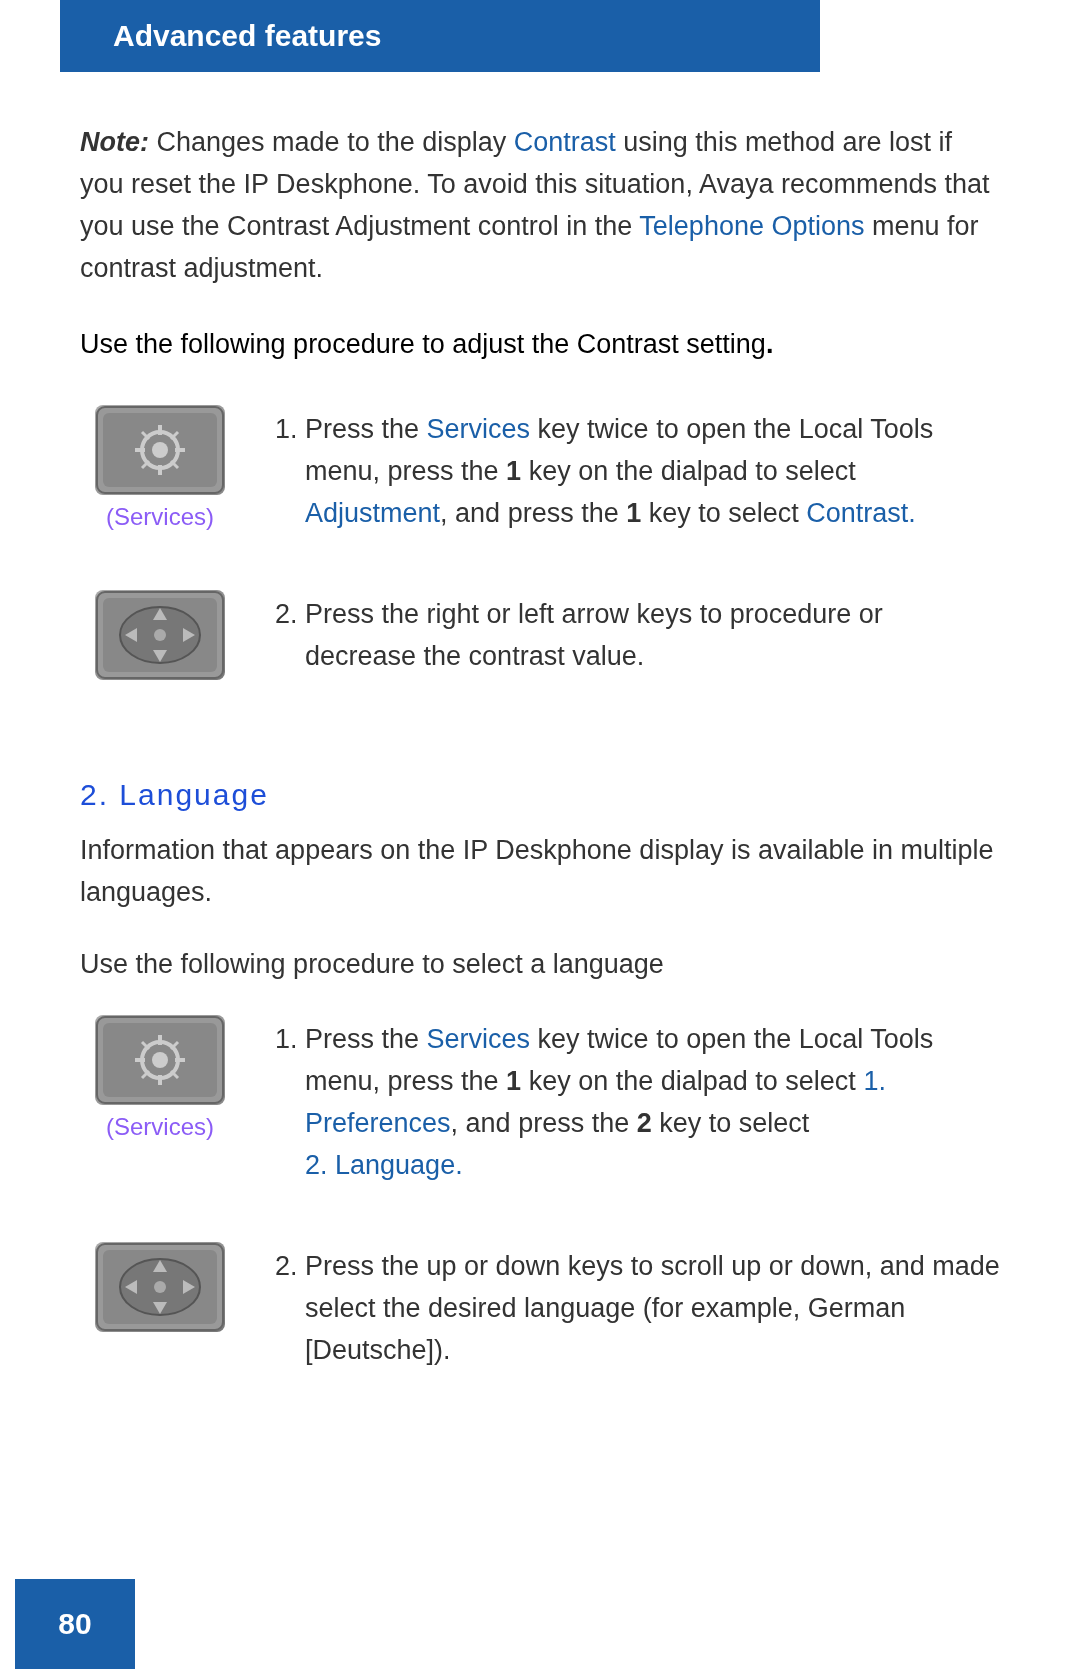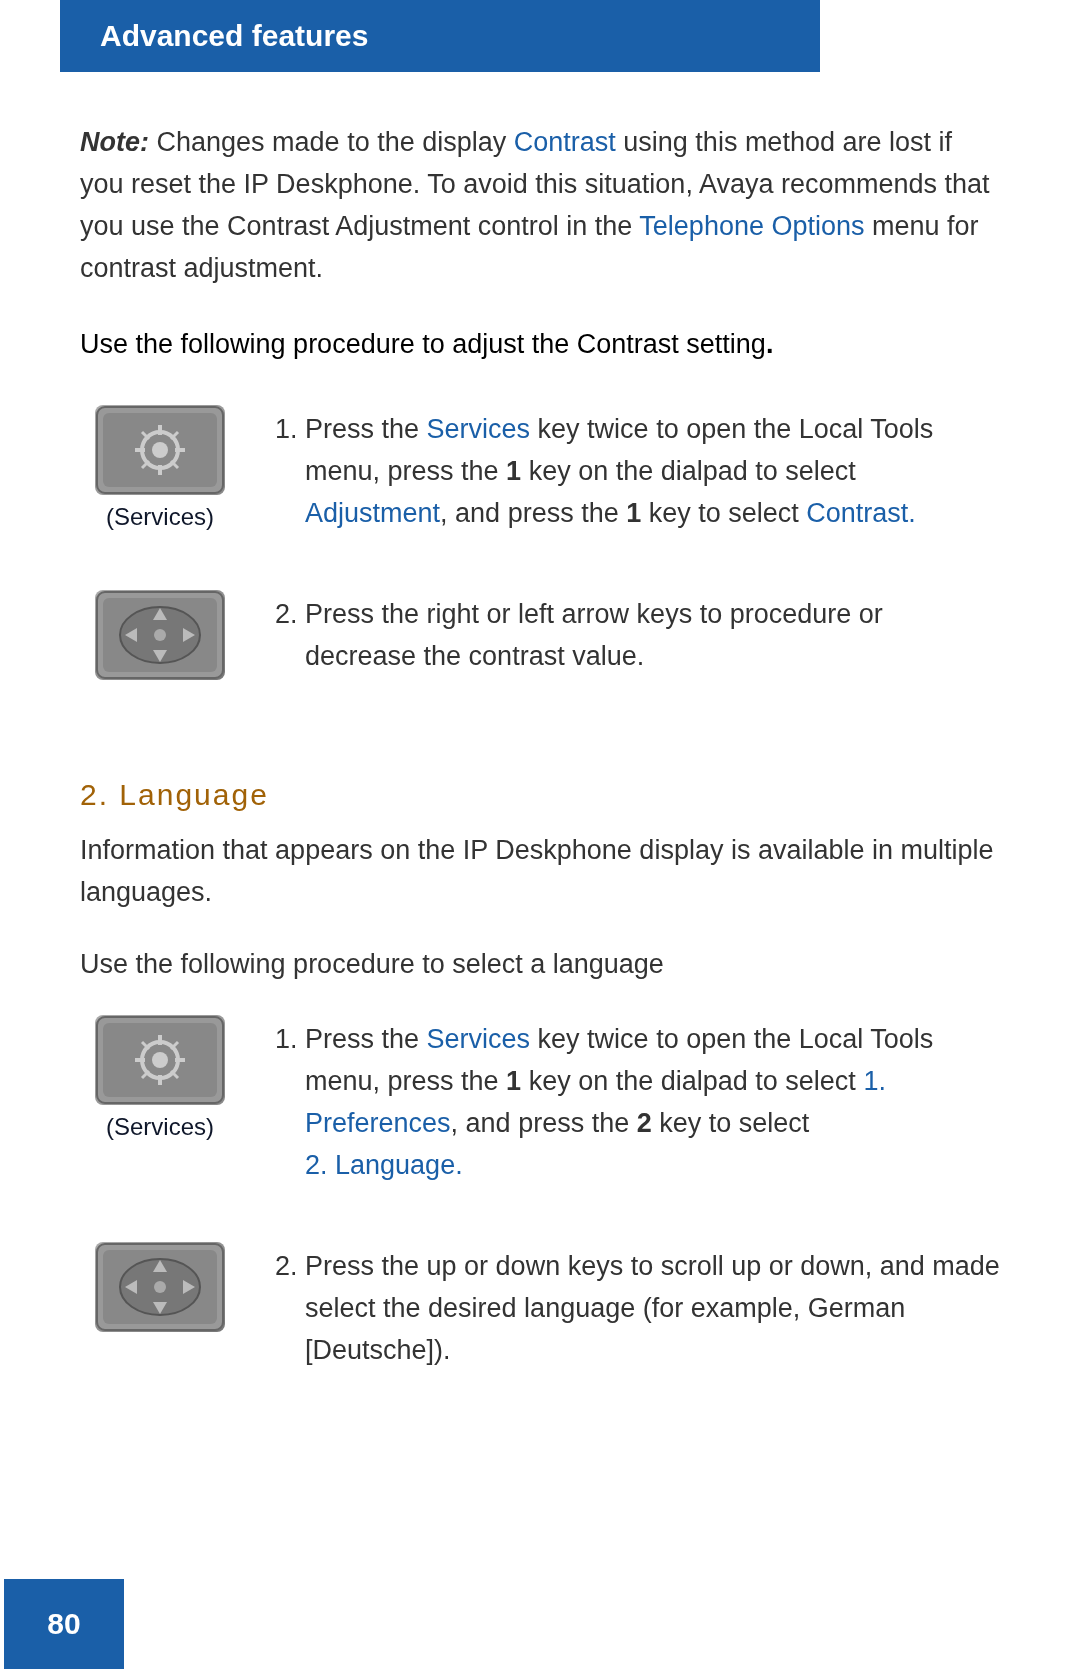--- a/index.html
+++ b/index.html
@@ -13,21 +13,21 @@
       color: #222222;
       position: relative;
     }
 
     .header-bar {
       background: #1a5fa8;
       width: 760px;
       height: 72px;
       display: flex;
       align-items: center;
-      padding: 0 40px;
+      padding: 0 53px;
       margin-left: 60px;
       margin-top: 0;
     }
 
     .header-title {
       color: #ffffff;
       font-weight: bold;
       font-size: 30px;
     }
 
@@ -92,21 +92,21 @@
       margin-bottom: 8px;
     }
 
     .phone-icon svg {
       width: 100%;
       height: 100%;
     }
 
     .icon-label {
       font-size: 24px;
-      color: #0f172a;
+      color: #8b5cf6;
       text-align: center;
     }
 
     .step-text-col {
       flex: 1;
       padding-top: 4px;
     }
 
     .step-text-col ol {
       padding-left: 35px;
@@ -114,38 +114,38 @@
 
     .step-text-col li {
       font-size: 27px;
       color: #333333;
       line-height: 1.55;
       margin-bottom: 5px;
     }
 
     .section-heading {
       font-size: 30px;
-      color: #a16207;
+      color: #1d4ed8;
       font-weight: normal;
       letter-spacing: 2px;
       margin-bottom: 18px;
       margin-top: 10px;
     }
 
     .section-desc {
       font-size: 27px;
       color: #333333;
       line-height: 1.55;
       margin-bottom: 30px;
     }
 
     .footer-bar {
       position: absolute;
       bottom: 0;
-      left: 4px;
+      left: 15px;
       width: 120px;
       height: 90px;
       background: #1a5fa8;
       display: flex;
       align-items: center;
       justify-content: center;
     }
 
     .footer-page-num {
       color: #ffffff;

